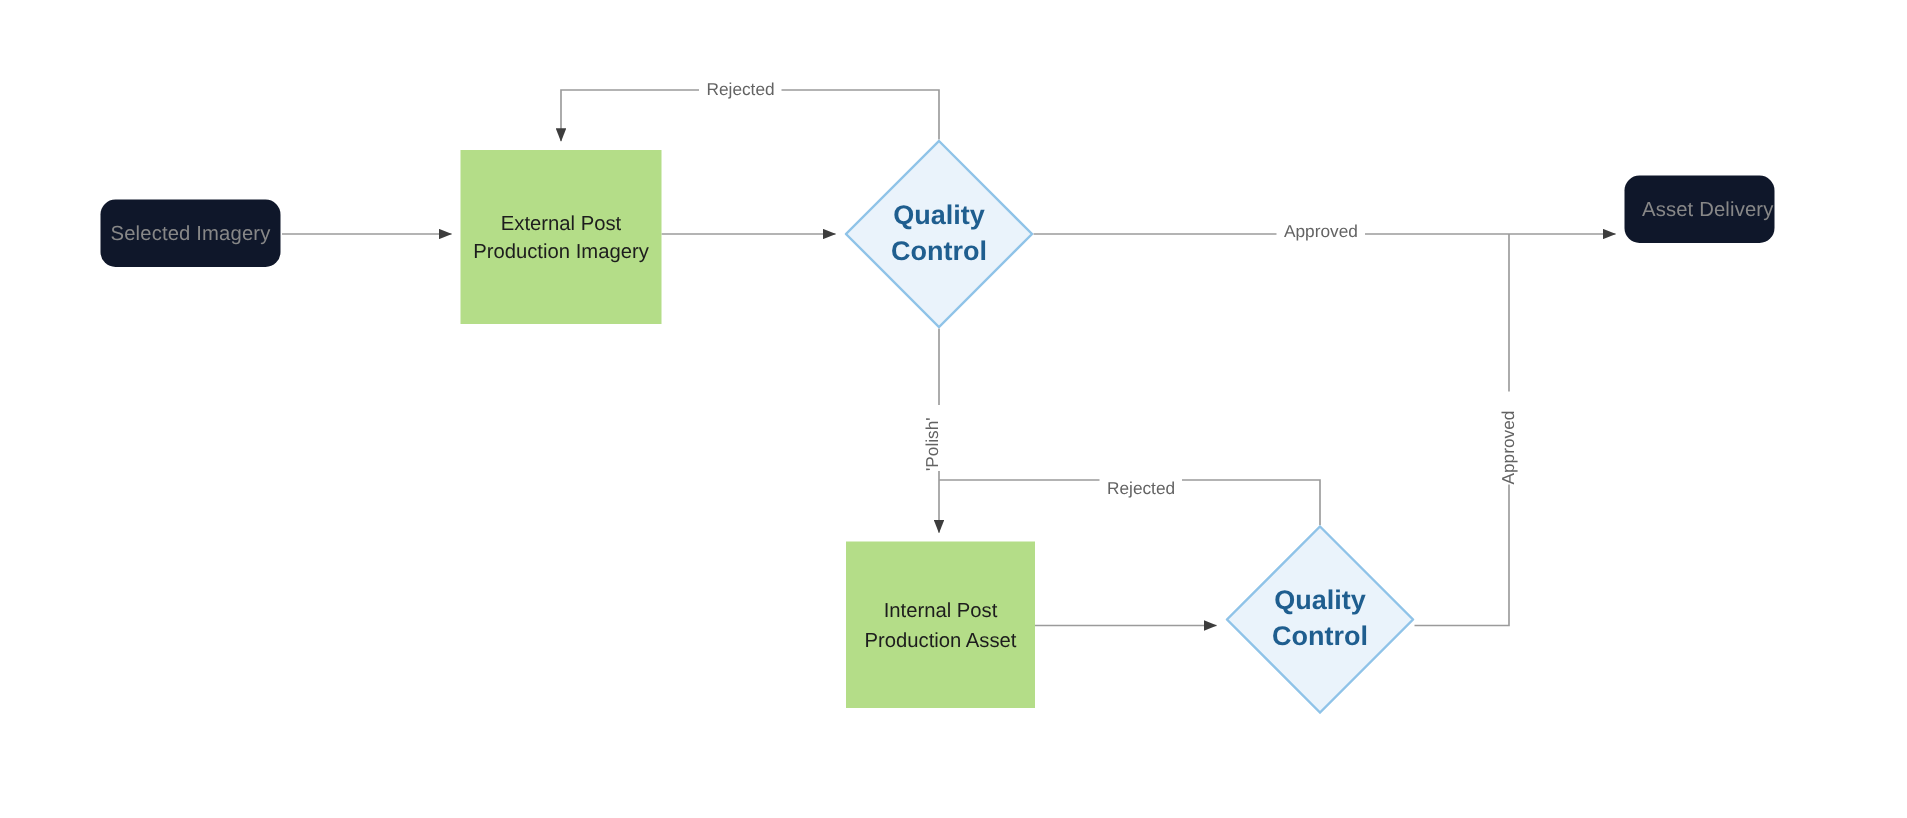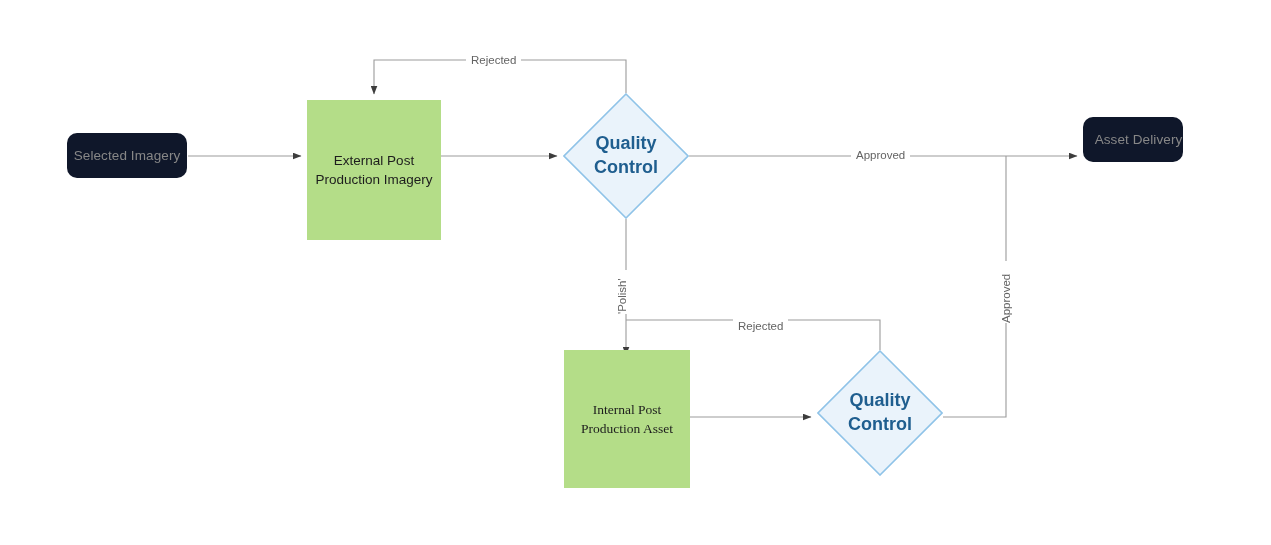--- a/index.html
+++ b/index.html
@@ -110,42 +110,42 @@
       <path d="M 880 350 L 880 320 L 626 320"></path>
 
       <path d="M 943 417 L 1006 417 L 1006 156"></path>
     </g>
   </svg>
 
   <div class="node node-terminal" style="left:67px; top:133px; width:120px; height:45px;">
     <span>Selected Imagery</span>
   </div>
 
-  <div class="node node-process" style="left:307px; top:100px; width:134px; height:140px;">
+  <div class="node node-process" style="left:307px; top:100px; width:134px; height:116px;">
     <span>
       <span>External Post</span><br>
       <span>Production Imagery</span>
     </span>
   </div>
 
   <div class="node node-decision" style="left:563px; top:93px; width:126px; height:126px;">
     <svg class="diamond-shape" viewBox="0 0 126 126" xmlns="http://www.w3.org/2000/svg" preserveAspectRatio="none">
       <polygon points="63,1 125,63 63,125 1,63" fill="#eaf3fb" stroke="#8fc3e8" stroke-width="1.6"></polygon>
     </svg>
     <span class="decision-label">
       <span>Quality</span><br>
       <span>Control</span>
     </span>
   </div>
 
   <div class="node node-terminal" style="left:1083px; top:117px; width:100px; height:45px;padding-left:11px;">
     <span>Asset Delivery</span>
   </div>
 
-  <div class="node node-process" style="left:564px; top:350px; width:126px; height:138px;font-family:Liberation Serif, serif;">
+  <div class="node node-process" style="left:564px; top:361px; width:126px; height:111px;">
     <span>
       <span>Internal Post</span><br>
       <span>Production Asset</span>
     </span>
   </div>
 
   <div class="node node-decision" style="left:817px; top:350px; width:126px; height:126px;">
     <svg class="diamond-shape" viewBox="0 0 126 126" xmlns="http://www.w3.org/2000/svg" preserveAspectRatio="none">
       <polygon points="63,1 125,63 63,125 1,63" fill="#eaf3fb" stroke="#8fc3e8" stroke-width="1.6"></polygon>
     </svg>

